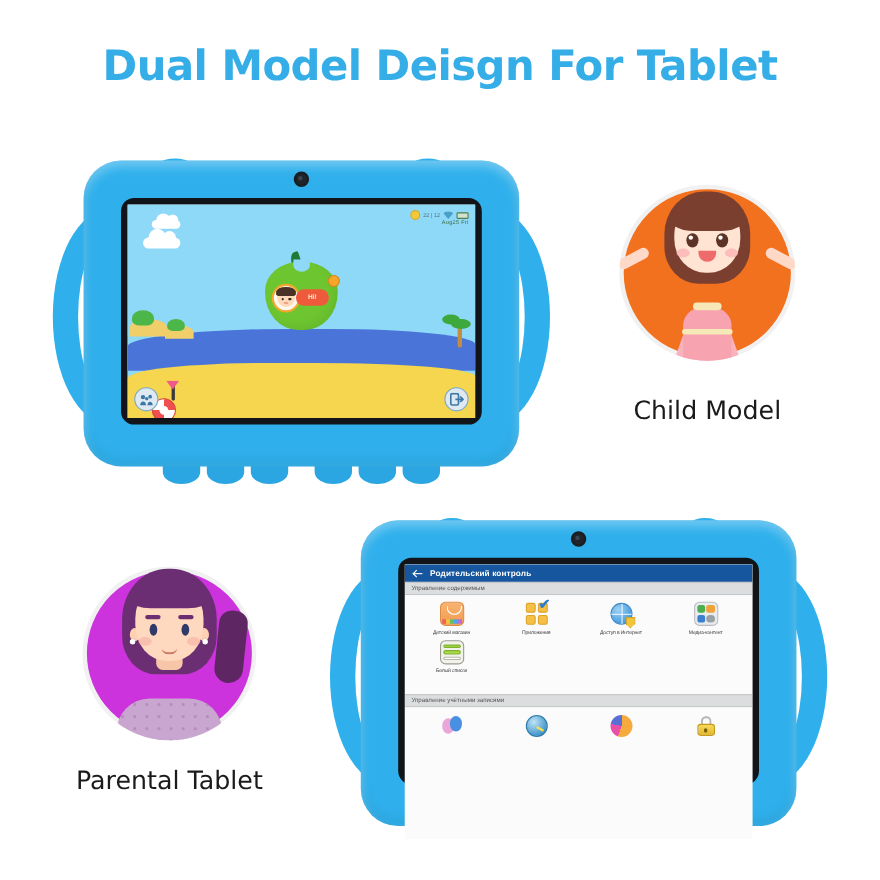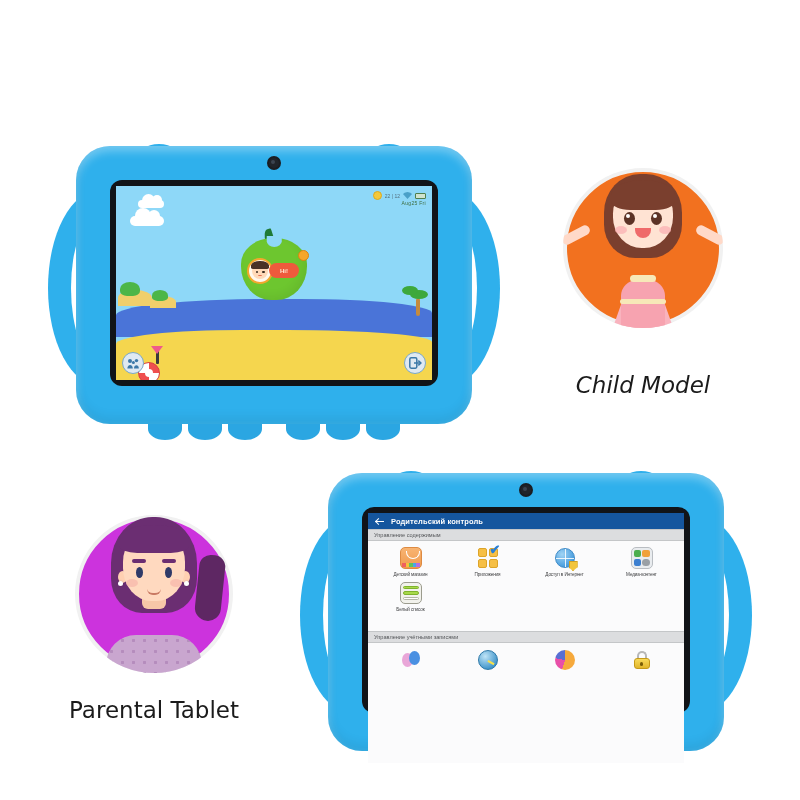--- a/index.html
+++ b/index.html
@@ -482,20 +482,21 @@
              background: #c9a6cf; border-radius: 30px 30px 0 0; }
   .w-shirt-dots { position: absolute; inset: 0; border-radius: 30px 30px 0 0;
              background-image: radial-gradient(#b58cbd 1.4px, transparent 1.5px);
              background-size: 11px 11px; }
 </style>
 </head>
 <body>
 
 <div class="stage">
 
+  <div class="title">Dual Model Deisgn For Tablet</div>
 
   <div class="tablet" style="left:48px; top:138px; width:452px; height:300px;">
 
     <div class="ear" style="left:88px; top:6px; width:46px; height:34px;"></div>
     <div class="ear" style="right:88px; top:6px; width:46px; height:34px;"></div>
 
     <div class="handle" style="left:0; width:104px; height:196px;">
       <div class="hole" style="width:58px; height:150px;"></div>
     </div>
     <div class="handle" style="right:0; width:104px; height:196px;">
@@ -597,21 +598,21 @@
       <div class="g-hair-back"></div>
       <div class="g-face"></div>
       <div class="g-fringe"></div>
       <div class="g-eye l"></div>
       <div class="g-eye r"></div>
       <div class="g-cheek l"></div>
       <div class="g-cheek r"></div>
       <div class="g-mouth"></div>
     </div>
   </div>
-  <div class="persona-caption" style="left:513px; top:372px;font-style:italic;">Child Model</div>
+  <div class="persona-caption" style="left:513px; top:361px;">Child Model</div>
 
   <div class="persona" style="left:75px; top:515px; width:158px; height:158px;">
     <div class="persona-disc" style="background:#cc33dd;"></div>
     <div class="clip">
       <div class="w-hair-back"></div>
       <div class="w-pony"></div>
       <div class="w-shirt">
         <div class="w-shirt-dots"></div>
       </div>
       <div class="w-neck"></div>

